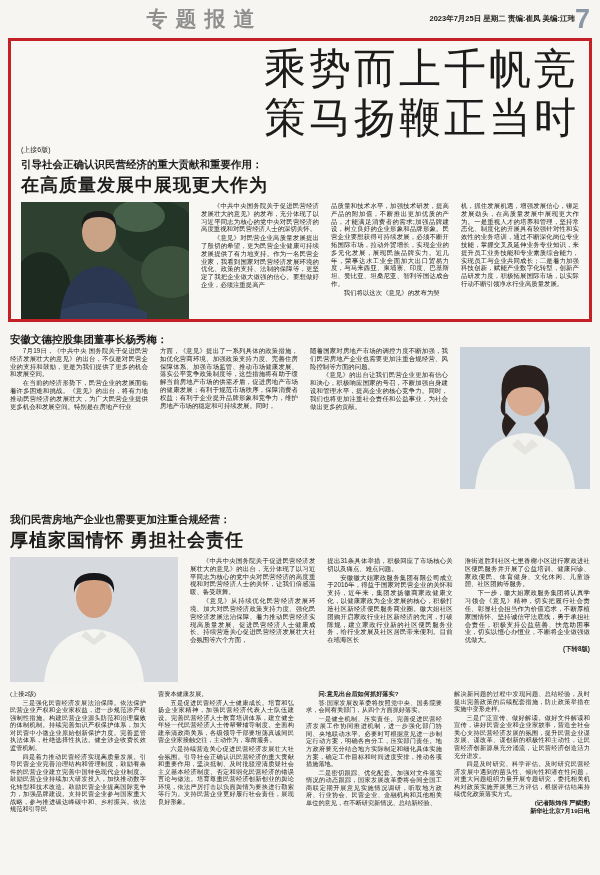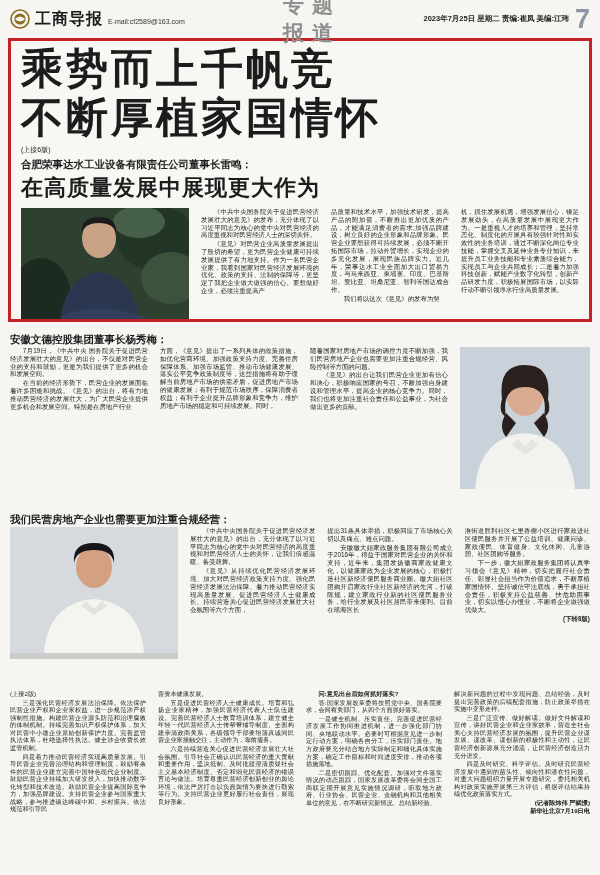--- a/index.html
+++ b/index.html
@@ -20,47 +20,47 @@
   }
   .hdr-left{display:flex;align-items:center;gap:5px;width:215px;}
   .logo{width:20px;height:20px;flex:0 0 auto;}
   .paper-name{font-family:"DejaVu Serif",serif;font-weight:900;font-size:16px;letter-spacing:1px;}
   .email{font-size:7px;color:#333;margin-top:4px;}
   .hdr-center{flex:1;text-align:center;margin-left:44px;}
   .section-title{
     font-family:"DejaVu Serif",serif;
     font-size:21px;font-weight:700;color:#8f8f8f;letter-spacing:8px;
   }
-  .hdr-right{display:flex;align-items:center;gap:6px;justify-content:flex-end;width:235px;}
+  .hdr-right{display:flex;align-items:center;gap:0;justify-content:flex-end;width:235px;}
   .dateline{font-size:7.5px;font-weight:700;color:#222;white-space:nowrap;}
   .pagenum{font-size:27px;font-weight:900;color:#8a97a4;line-height:1;}
   
   .feature{
     border:3px solid #c42127;
     margin:2px 8px 5px 8px;
     height:284px;
     padding:2px 10px;
     box-sizing:border-box;
     overflow:hidden;
     background:#f9f7f3;
   }
   .headline{
-    text-align:left;
+    text-align:right;
     font-family:"DejaVu Serif",serif;
-    font-weight:700;
+    font-weight:400;
     font-size:42px;
     line-height:1.13;
     letter-spacing:3px;
     margin-top:2px;
   }
   .cont-note{font-size:7px;margin-top:3px;}
   .kicker{font-size:10.5px;font-weight:700;margin-top:3px;}
   .art-title{
     font-family:Liberation Sans, sans-serif;
-    font-size:22px;font-weight:900;
+    font-size:18px;font-weight:900;
     margin:1px 0 5px 0;letter-spacing:1px;
   }
   
   .cols{display:flex;gap:12px;overflow:hidden;}
   .col{flex:1;font-size:6.4px;line-height:1.22;text-align:justify;overflow:hidden;}
   .col p{margin:0 0 1px 0;}
   p.para{text-indent:2em;}
   p.cont{text-indent:0;}
   .q{font-weight:700;}
   .jump{text-align:right;font-weight:700;}
@@ -78,45 +78,34 @@
   }
   .bottom .col{font-size:6.2px;}
   .body-h1{height:133px;}
   .body-h2{height:142px;}
   .body-h3{height:132px;}
 </style>
 </head>
 <body>
 
 <div class="hdr">
-  <div class="hdr-left">
-    <span class="logo">
-      <svg width="20" height="20" viewBox="0 0 20 20">
-        <circle cx="10" cy="10" r="9" fill="none" stroke="#8a6d1f" stroke-width="1.6"></circle>
-        <circle cx="10" cy="10" r="5.6" fill="#8a6d1f"></circle>
-        <path d="M5 10 q5 -5 10 0 q-5 5 -10 0" fill="#f7f5f1"></path>
-      </svg>
-    </span>
-    <span class="paper-name">工商导报</span>
-    <span class="email">E-mail:cf2589@163.com</span>
-  </div>
   <div class="hdr-center">
     <span class="section-title">专题报道</span>
   </div>
   <div class="hdr-right">
     <span class="dateline">2023年7月25日  星期二   责编:崔凤   美编:江玮</span>
     <span class="pagenum">7</span>
   </div>
 </div>
 
 <div class="feature">
   <div class="headline">乘势而上千帆竞</div>
-  <div class="headline">不断厚植家国情怀</div>
+  <div class="headline">策马扬鞭正当时</div>
   <div class="cont-note">(上接6版)</div>
-  <div class="kicker">合肥荣事达水工业设备有限责任公司董事长雷鸣：</div>
+  <div class="kicker">引导社会正确认识民营经济的重大贡献和重要作用：</div>
   <div class="art-title">在高质量发展中展现更大作为</div>
   <div class="cols body-h1">
     <div class="photo">
       <svg width="168" height="126" viewBox="0 0 168 126">
         <rect width="168" height="126" fill="#2e4030"></rect>
         <ellipse cx="135" cy="30" rx="40" ry="32" fill="#223526"></ellipse>
         <ellipse cx="150" cy="70" rx="30" ry="26" fill="#3c523c"></ellipse>
         <ellipse cx="118" cy="14" rx="26" ry="16" fill="#47604a"></ellipse>
         <ellipse cx="20" cy="90" rx="30" ry="40" fill="#1d2a20"></ellipse>
         <ellipse cx="78" cy="30" rx="17" ry="20" fill="#caa286"></ellipse>
@@ -162,20 +151,21 @@
         <path d="M46 66 q-8 14 0 24 l10 -14z" fill="#2a211e"></path>
         <path d="M84 66 q8 14 0 24 l-10 -14z" fill="#2a211e"></path>
         <path d="M58 92 l7 8 l7 -8 l6 6 l-13 10 l-13 -10z" fill="#e6e4de"></path>
       </svg>
     </div>
   </div>
 </div>
 
 <div class="art art3">
   <div class="kicker">我们民营房地产企业也需要更加注重合规经营：</div>
+  <div class="art-title">厚植家国情怀  勇担社会责任</div>
   <div class="cols body-h3">
     <div class="photo">
       <svg width="168" height="126" viewBox="0 0 168 126">
         <rect width="168" height="126" fill="#d6d9dd"></rect>
         <path d="M34 126 q4 -50 50 -54 q46 4 50 54z" fill="#f4f4f1"></path>
         <ellipse cx="84" cy="40" rx="18" ry="21" fill="#d3a181"></ellipse>
         <path d="M64 36 q-2 -20 20 -20 q22 0 20 20 q-2 -13 -20 -13 q-18 0 -20 13z" fill="#15151a"></path>
         <path d="M76 74 l8 8 l8 -8 l5 5 l-13 9 l-13 -9z" fill="#e2e2de"></path>
       </svg>
     </div>

